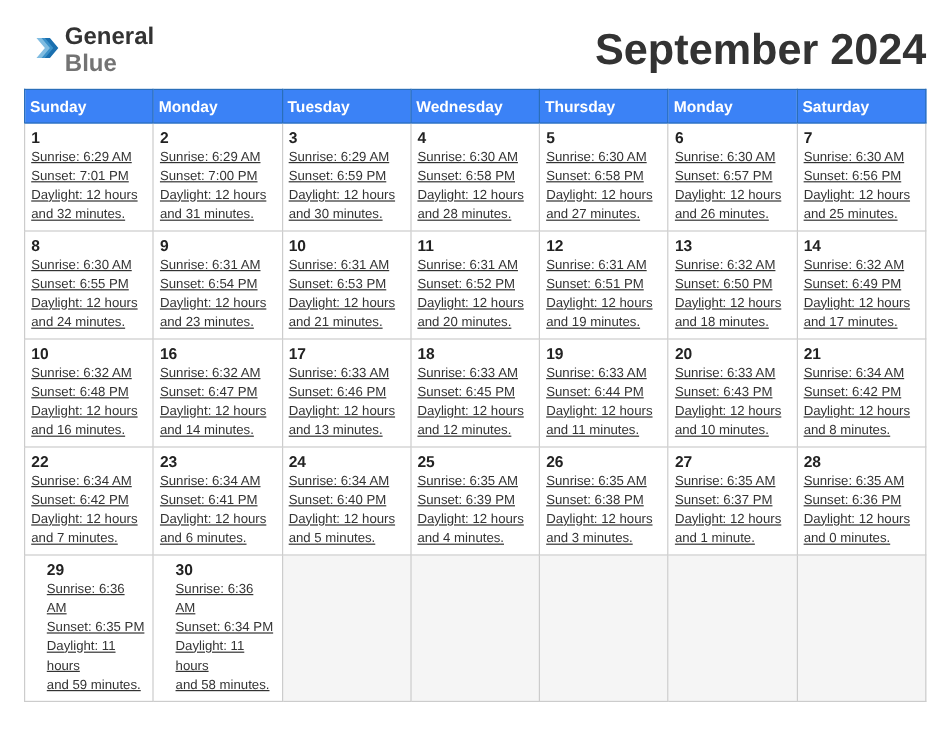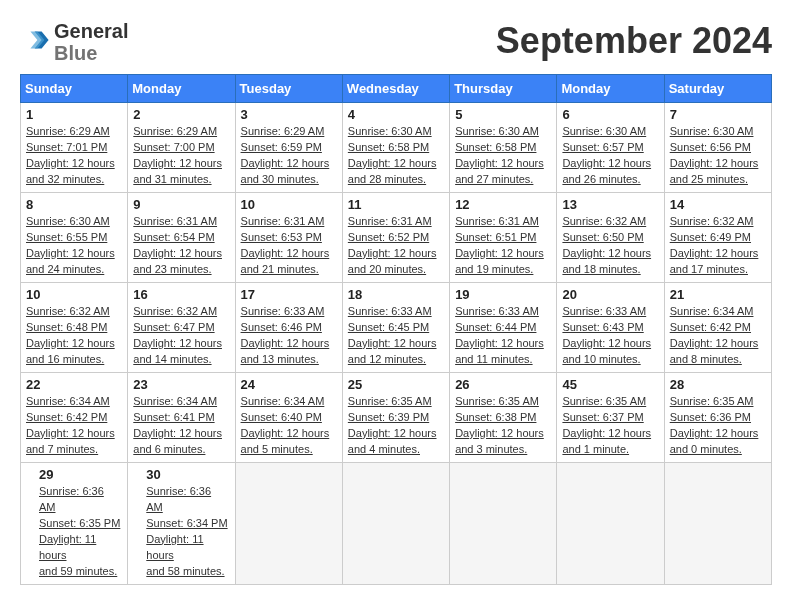--- a/index.html
+++ b/index.html
@@ -302,21 +302,21 @@
 and 4 minutes.</div>
         </td>
         <td>
           <span class="day-num">26</span>
           <div class="day-info" style="white-space: pre-line;">Sunrise: 6:35 AM
 Sunset: 6:38 PM
 Daylight: 12 hours
 and 3 minutes.</div>
         </td>
         <td>
-          <span class="day-num">45</span>
+          <span class="day-num">27</span>
           <div class="day-info" style="white-space: pre-line;">Sunrise: 6:35 AM
 Sunset: 6:37 PM
 Daylight: 12 hours
 and 1 minute.</div>
         </td>
         <td>
           <span class="day-num">28</span>
           <div class="day-info" style="white-space: pre-line;">Sunrise: 6:35 AM
 Sunset: 6:36 PM
 Daylight: 12 hours

